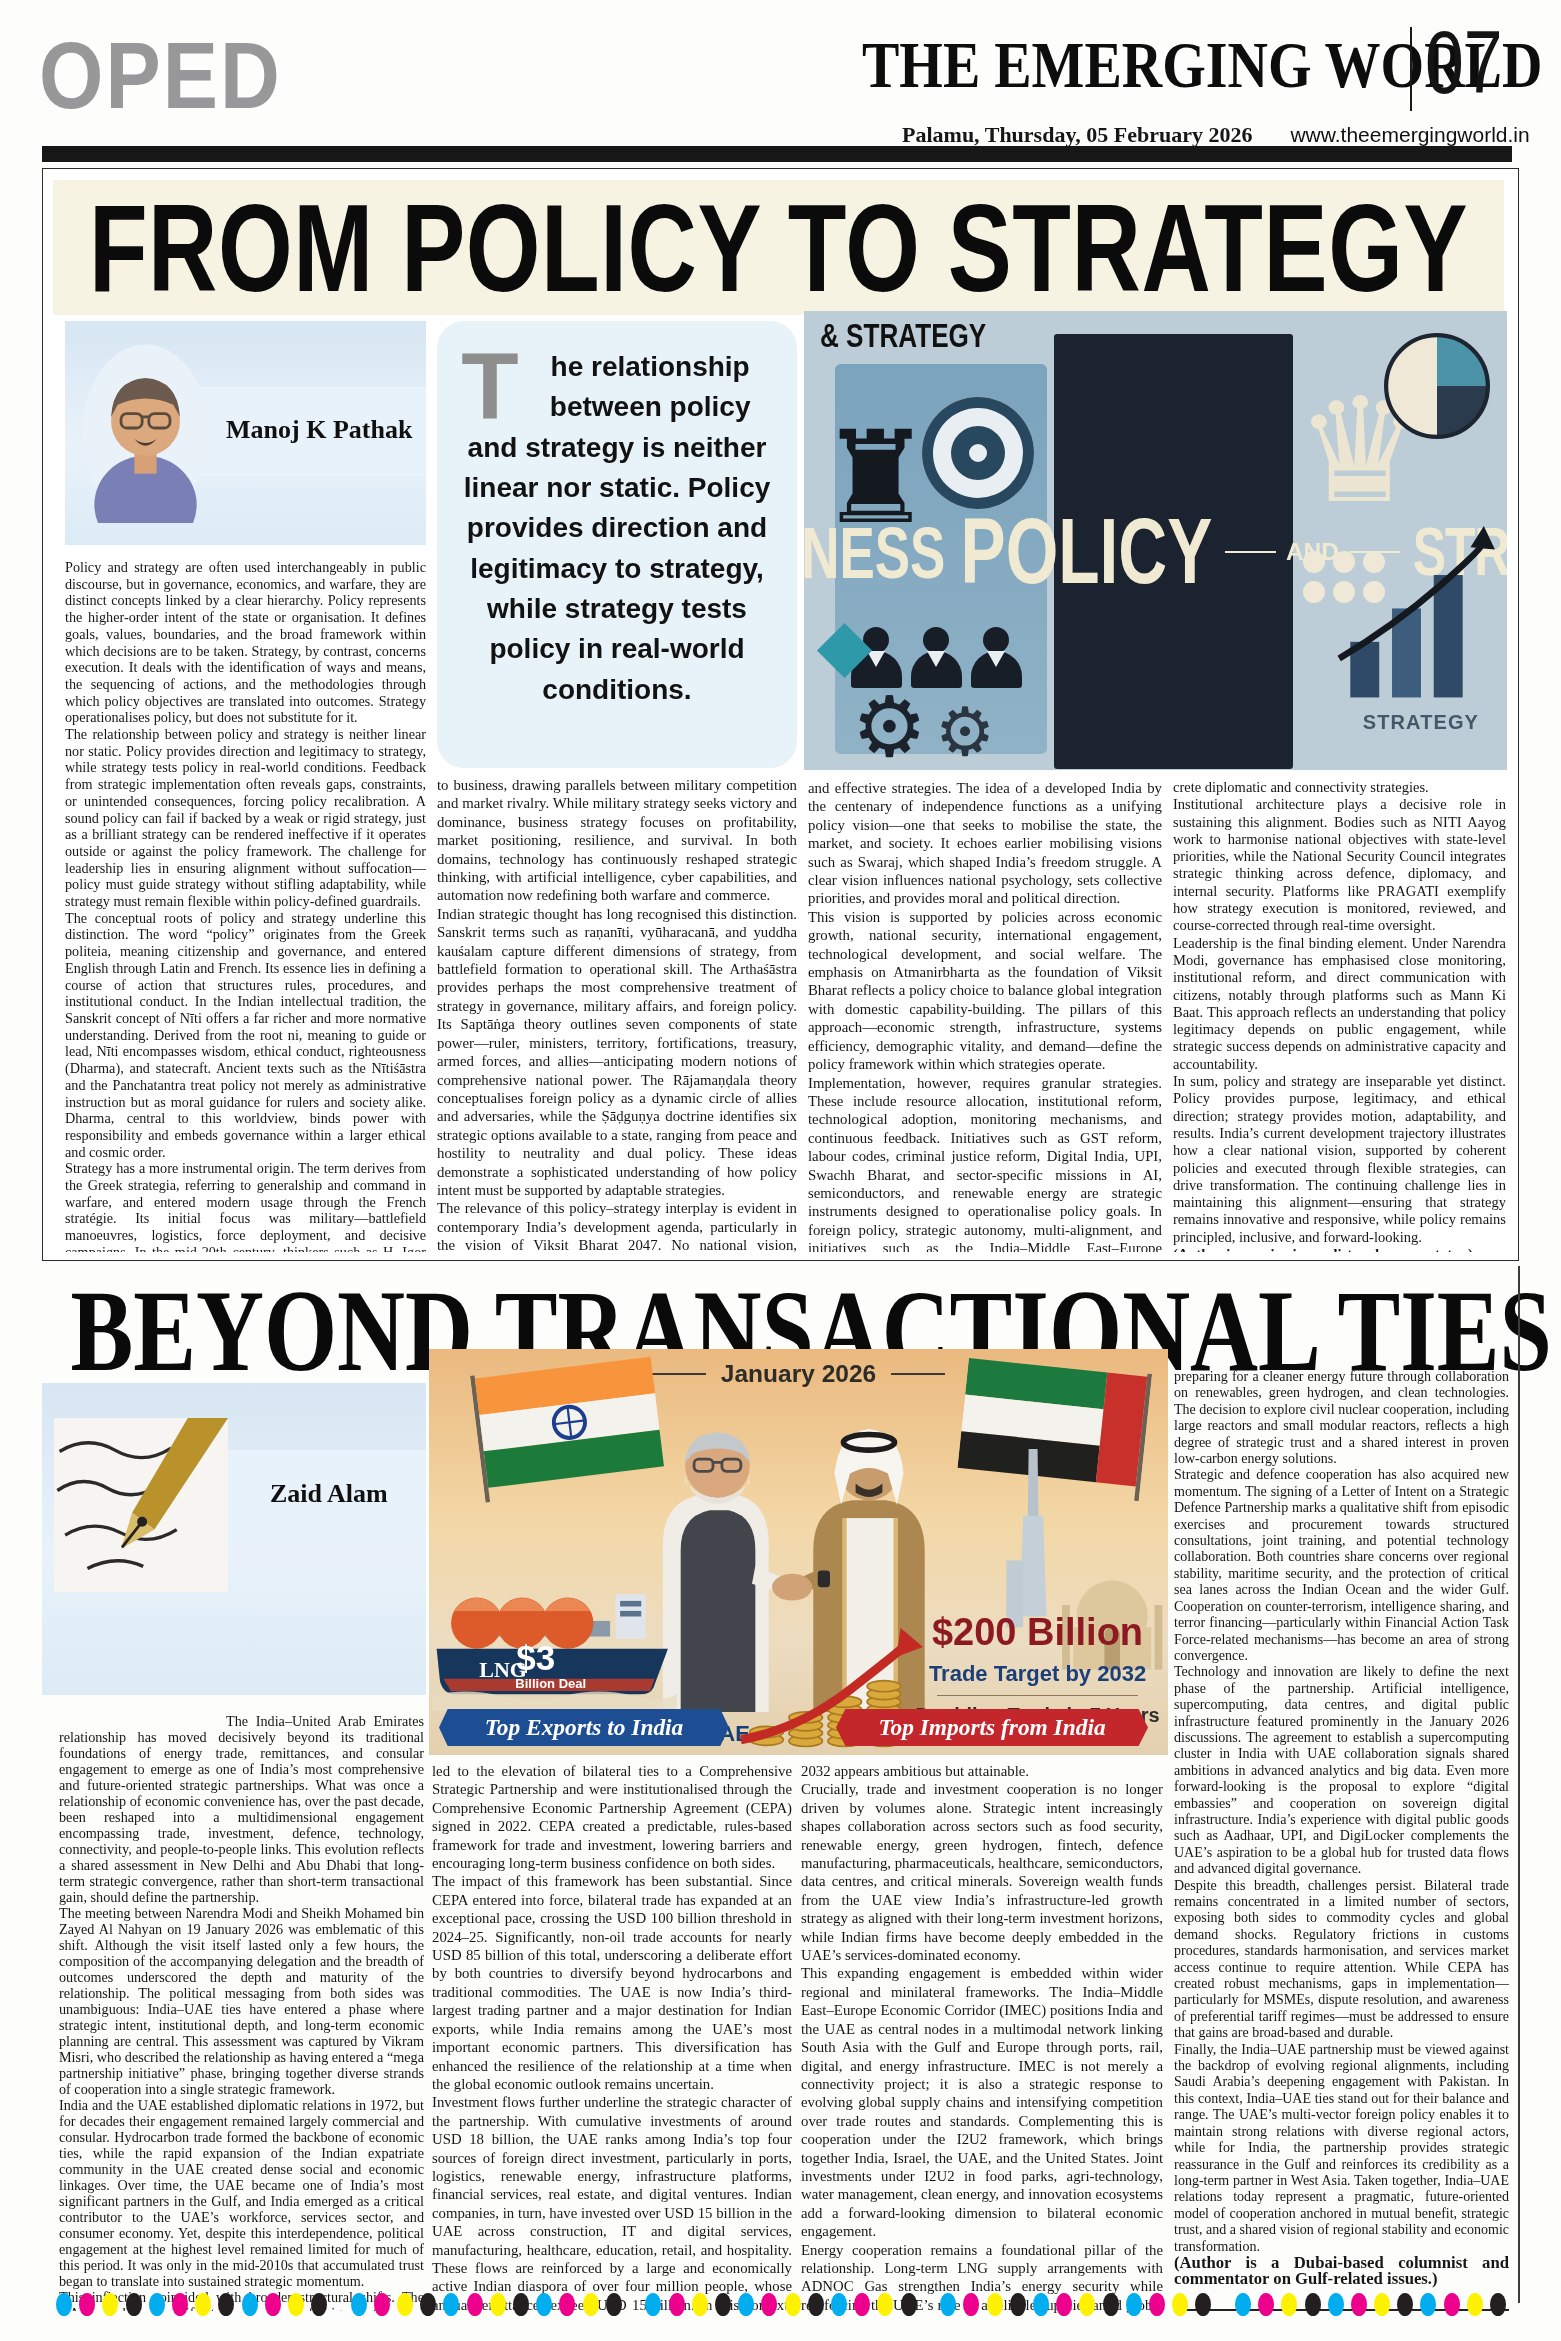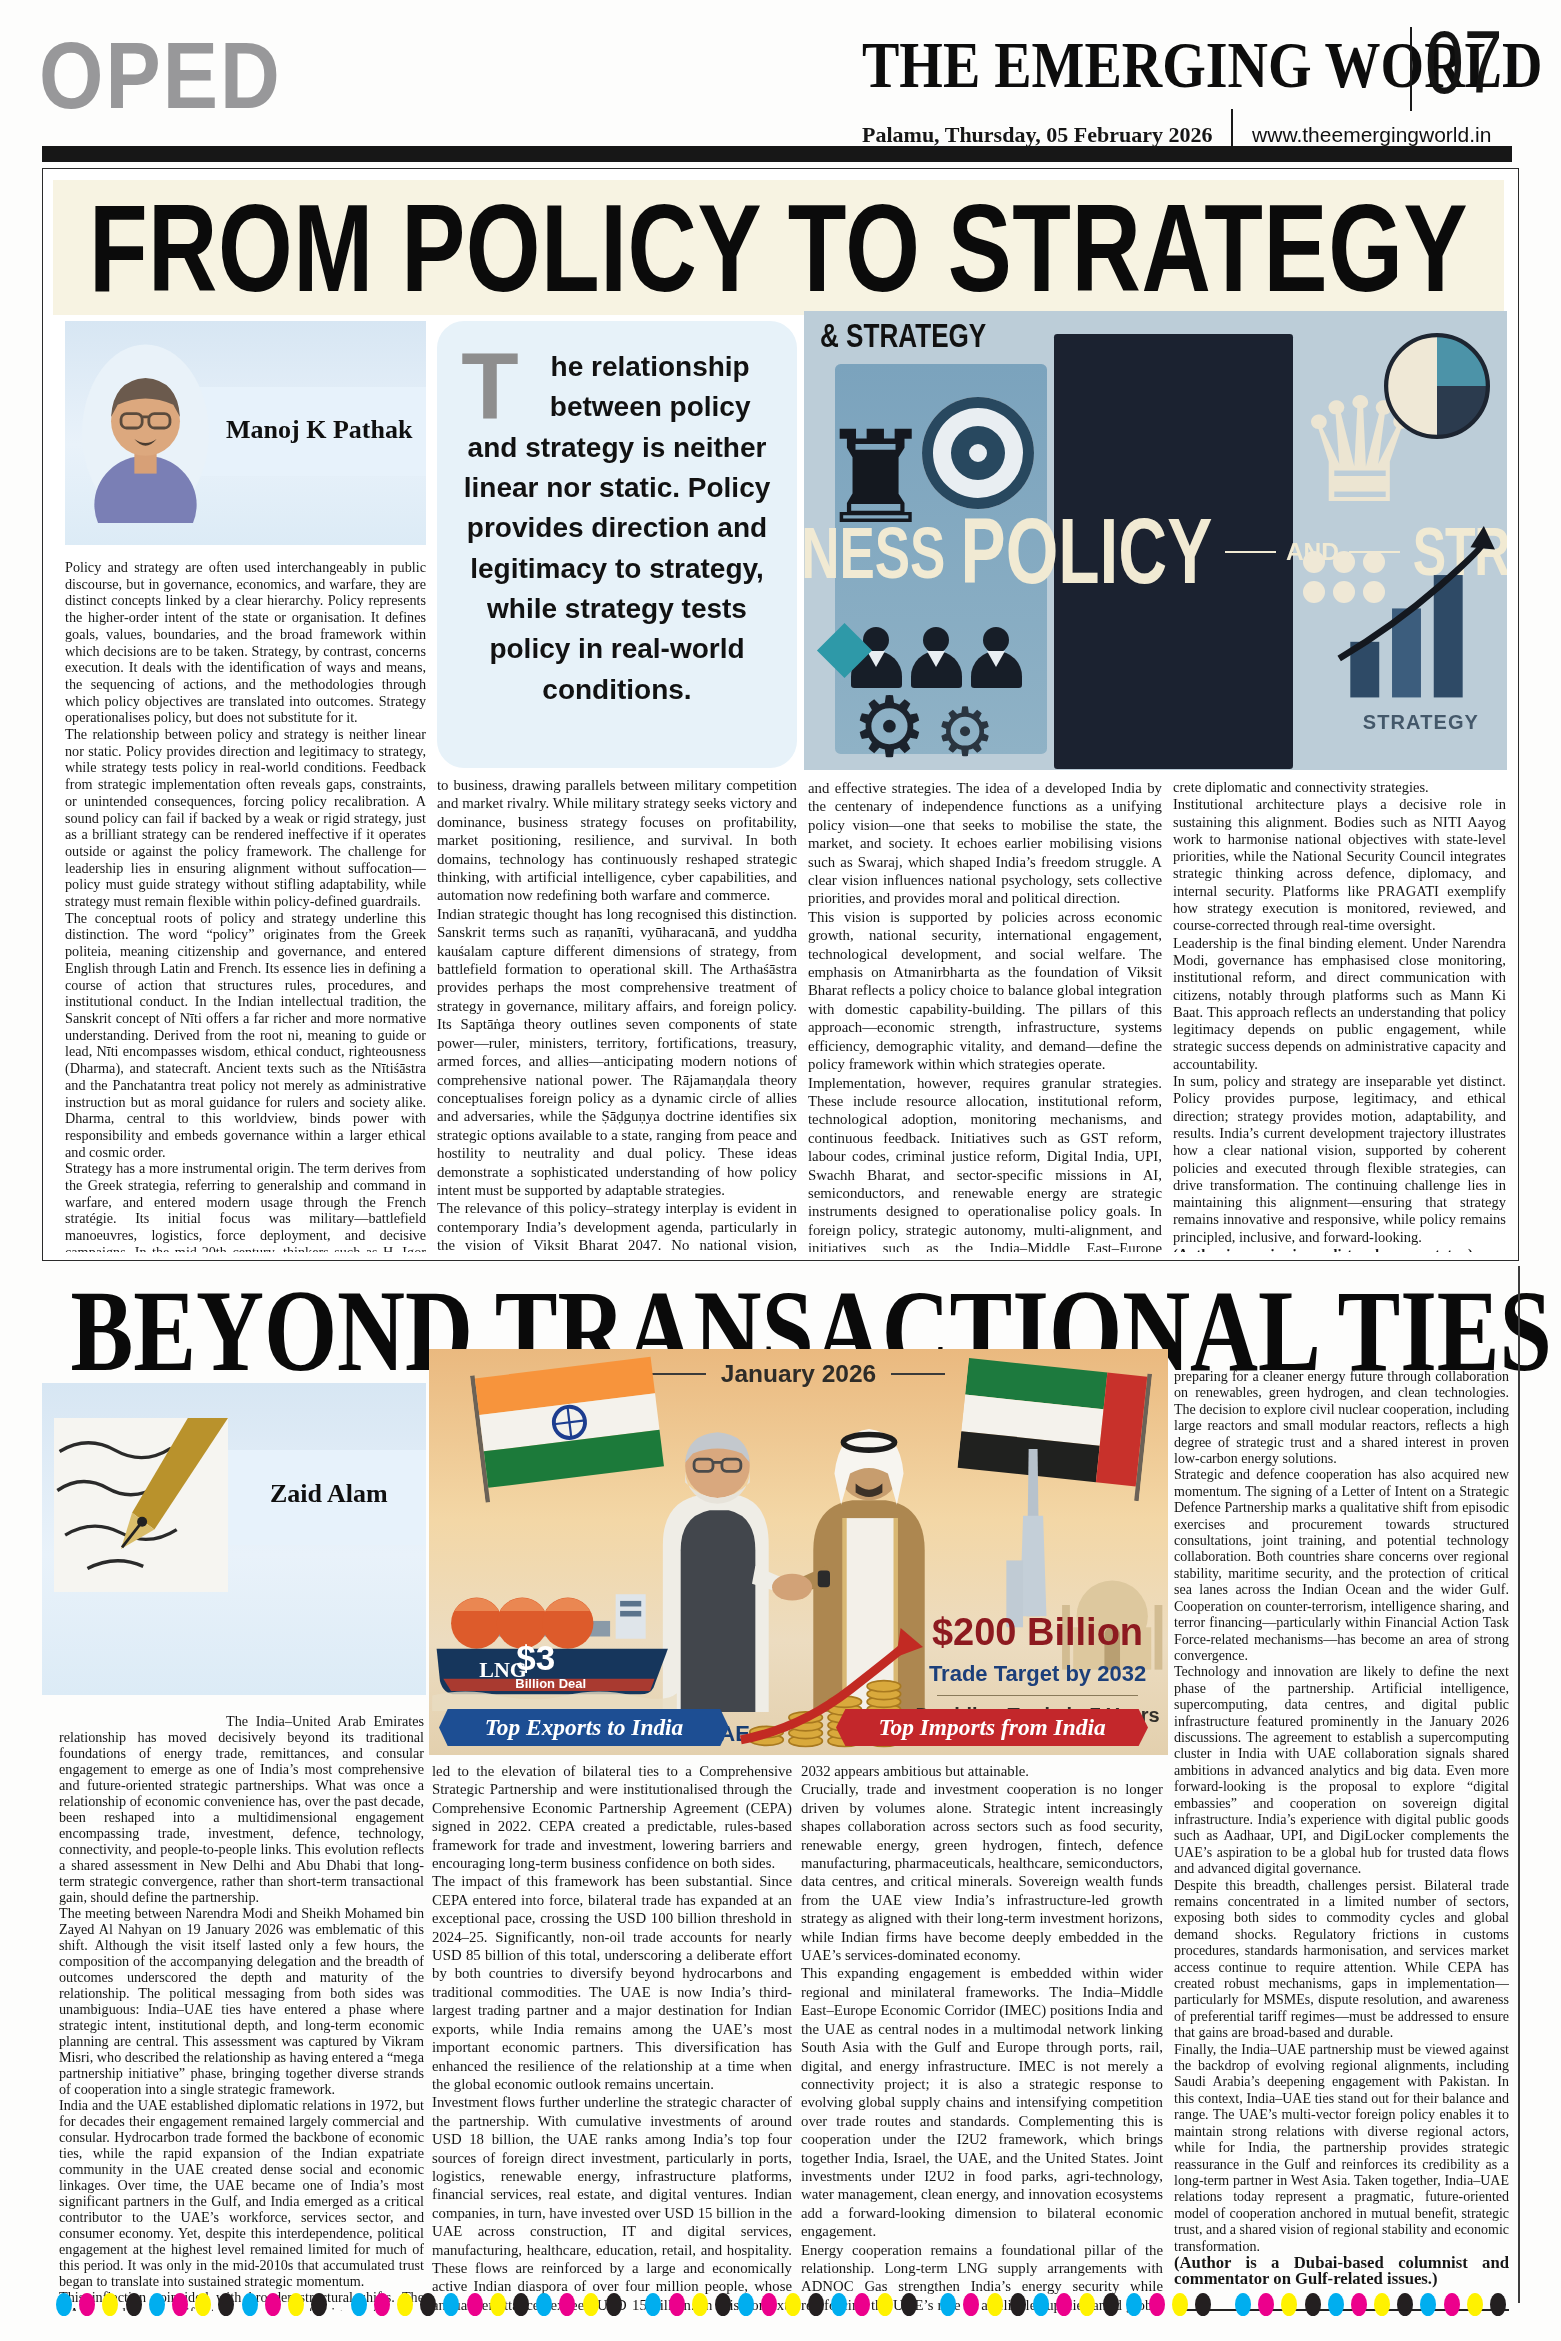--- a/index.html
+++ b/index.html
@@ -6,21 +6,21 @@
   #page{position:relative;width:1561px;height:2342px;background:#fdfdfc;overflow:hidden;
         font-family:"Liberation Serif",serif;color:#161616;}
   .abs{position:absolute;}
 
   
   .oped{left:39px;top:27px;font-family:"Liberation Sans",sans-serif;font-weight:bold;
         font-size:90px;color:#98989a;letter-spacing:2.2px;transform:scale(.92,1.06);transform-origin:left top;line-height:1;}
   .masthead{left:862px;top:32px;width:558px;text-align:center;font-family:"Liberation Serif",serif;
         font-weight:bold;font-size:56px;line-height:1;white-space:nowrap;transform:scale(1,1.18);transform-origin:center top;color:#0d0d0d;}
   .dateline-row{left:862px;top:109px;width:636px;display:flex;align-items:center;gap:19px;}
-  .dateline{font-family:"Liberation Serif",serif;font-weight:bold;font-size:22px;white-space:nowrap;}
+  .dateline{font-family:"Liberation Serif",serif;font-weight:bold;font-size:22px;white-space:nowrap;margin-left:40px;}
   .vsep{width:1.7px;height:51px;background:#1a1a1a;}
   .website{font-family:"Liberation Sans",sans-serif;font-size:21px;white-space:nowrap;color:#111;}
   .pg-rule{left:1410px;top:27px;width:2.2px;height:84px;background:#1a1a1a;}
   .pgnum{left:1425px;top:16.7px;font-family:"Liberation Sans",sans-serif;font-size:85px;font-weight:400;
         color:#141414;line-height:1;transform:scale(.82,1.05);transform-origin:left top;}
   .black-bar{left:42px;top:146px;width:1470px;height:16px;background:#171717;}
 
   
   .a1-box{left:42px;top:168px;width:1475px;height:1091px;border:1.7px solid #2b2b2b;background:#fff;}
   .a1-titleband{left:10px;top:11px;width:1451px;height:135px;background:#f7f3e2;display:flex;align-items:center;justify-content:center;}

